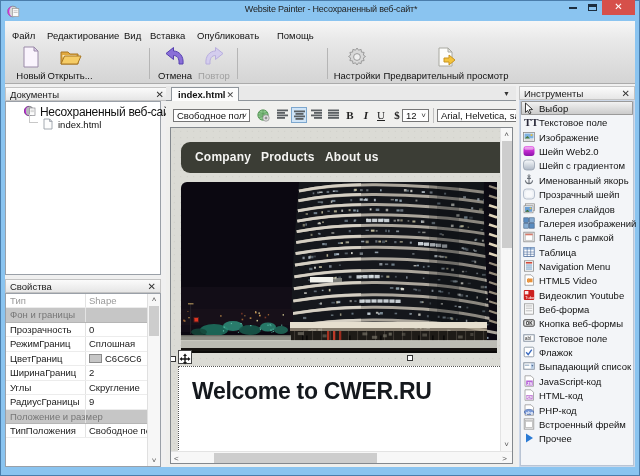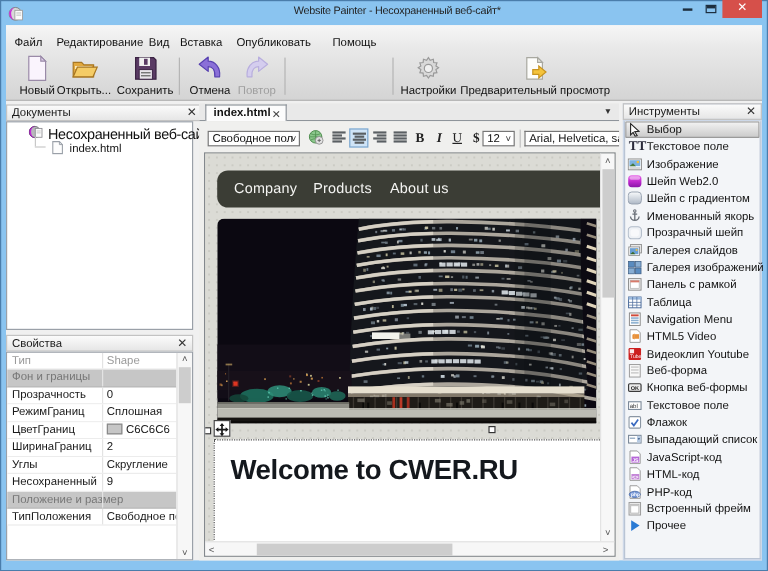--- a/index.html
+++ b/index.html
@@ -42,21 +42,21 @@
 .combo{position:absolute;background:#fff;border:1px solid #767676;font-size:9.5px;color:#111;line-height:12px;padding-left:3px;white-space:nowrap;overflow:hidden}
 .combo .da{position:absolute;right:2px;top:0px;color:#333;font-size:8px}
 .fbtn{position:absolute;top:21px;width:16px;height:16px;text-align:center;font-size:11px;color:#222;line-height:16px}
 
 #canvasframe{position:absolute;left:4px;top:41px;width:343px;height:337px;border:1px solid #83888d;background:#dbdbd5}
 #canvas{position:absolute;left:0px;top:0px;width:329px;height:323px;overflow:hidden;
  background-color:#dbdbd5;background-image:radial-gradient(#cbcbc4 0.8px,transparent 0.9px);background-size:6.5px 6.5px}
 #vscroll{position:absolute;left:329px;top:0px;width:12px;height:323px;background:#f7f7f7;border-left:1px solid #e3e3e3}
 #hscroll{position:absolute;left:0px;top:323px;width:341px;height:12px;background:#f7f7f7;border-top:1px solid #e3e3e3}
 
-#navbar{position:absolute;left:10px;top:14px;width:400px;height:31px;background:#3b3d35;border-radius:9px;color:#f4f4f2;font-weight:normal;font-size:12px;letter-spacing:0.2px}
+#navbar{position:absolute;left:10px;top:14px;width:400px;height:31px;background:#3b3d35;border-radius:9px;color:#f4f4f2;font-weight:bold;font-size:12px;letter-spacing:0.2px}
 #navbar span{position:absolute;top:8px}
 #textel{position:absolute;left:7px;top:238px;width:400px;height:90px;background:#fff;border-top:1px dotted #555;border-left:1px dotted #555}
 #textel .t{position:absolute;left:13px;top:11px;font-size:23px;font-weight:bold;color:#14181d;letter-spacing:-0.3px}
 .handle{position:absolute;width:6px;height:6px;background:#fff;border:1px solid #333}
 #movebox{position:absolute;left:7px;top:222px;width:14px;height:14px;background:#fff;border:1px solid #444}
 
 #rpanel{position:absolute;left:519px;top:86px;width:116px;height:381px;background:#cdd8e8}
 #rlist{position:absolute;left:1px;top:15px;width:114px;height:365px;background:#f3f5f8;border:1px solid #b9c4d4;border-top:none}
 .ritem{position:relative;height:14.37px;font-size:9.5px;color:#111;white-space:nowrap}
 .ritem .ric{position:absolute;left:2px;top:1px;width:12px;height:12px}
@@ -94,31 +94,20 @@
         <div class="lb">Новый</div>
       </div>
 <div class="tbtn" style="left:-5px;width:140px;color:#111">
         <div class="ic" style="width:24px;height:24px"><svg width="24" height="24" viewBox="0 0 24 24" style="">
             <path d="M3,7 h7 l2,2 h8 v10 h-17 z" fill="#e2a93e" stroke="#a87722" stroke-width="1"></path>
             <rect x="4.5" y="10" width="14" height="2.5" fill="#fbe9b8"></rect>
             <path d="M3,19 l3.5,-8 h16.5 l-3.5,8 z" fill="#f5cc66" stroke="#a87722" stroke-width="1"></path>
           </svg></div>
         <div class="lb">Открыть...</div>
       </div>
-<div class="tbtn" style="left:46px;width:140px;color:#111">
-        <div class="ic" style="width:24px;height:24px"><svg width="24" height="24" viewBox="0 0 24 24" style="">
-            <path d="M4,3 h15 l2,2 v16 h-17 z" fill="#5a3b64" stroke="#3a2342" stroke-width="1"></path>
-            <rect x="7" y="3" width="9" height="7" fill="#f0f0f0"></rect>
-            <rect x="11" y="4" width="3" height="5" fill="#5a3b64"></rect>
-            <rect x="7" y="13" width="11" height="8" fill="#e8e4ea" stroke="#3a2342" stroke-width="0.8"></rect>
-            <rect x="8.5" y="15" width="8" height="1.2" fill="#777"></rect>
-            <rect x="8.5" y="17.5" width="8" height="1.2" fill="#777"></rect>
-          </svg></div>
-        <div class="lb">Сохранить</div>
-      </div>
 <div class="tbtn" style="left:100px;width:140px;color:#111">
         <div class="ic" style="width:24px;height:24px"><svg width="24" height="24" viewBox="0 0 24 24" style="">
             <path d="M20,19 C21,11 16,6 10.5,6 L10.5,2.5 L3,8.5 L10.5,14.5 L10.5,10.5 C14,10.5 16.5,13 16,19 Z" fill="#8a6fd8" stroke="#5741b0" stroke-width="1" stroke-linejoin="round"></path>
           </svg></div>
         <div class="lb">Отмена</div>
       </div>
 <div class="tbtn" style="left:139px;width:140px;color:#9f9f9f">
         <div class="ic" style="width:24px;height:24px"><svg width="24" height="24" viewBox="0 0 24 24" style="">
             <path d="M4,19 C3,11 8,6 13.5,6 L13.5,2.5 L21,8.5 L13.5,14.5 L13.5,10.5 C10,10.5 7.5,13 8,19 Z" fill="#d4cdee" stroke="#b8aede" stroke-width="1" stroke-linejoin="round"></path>
           </svg></div>
@@ -194,21 +183,21 @@
         <span class="c1">ШиринаГраниц</span>
         <span class="vline"></span>
         <span class="c2">2</span>
       </div>
       <div class="prow">
         <span class="c1">Углы</span>
         <span class="vline"></span>
         <span class="c2">Скругление</span>
       </div>
       <div class="prow">
-        <span class="c1">Несохраненный</span>
+        <span class="c1">РадиусГраницы</span>
         <span class="vline"></span>
         <span class="c2">9</span>
       </div>
       <div class="prow grp">
         <span class="c1">Положение и размер</span>
         <span class="vline"></span>
         <span class="c2"></span>
       </div>
       <div class="prow">
         <span class="c1">ТипПоложения</span>

